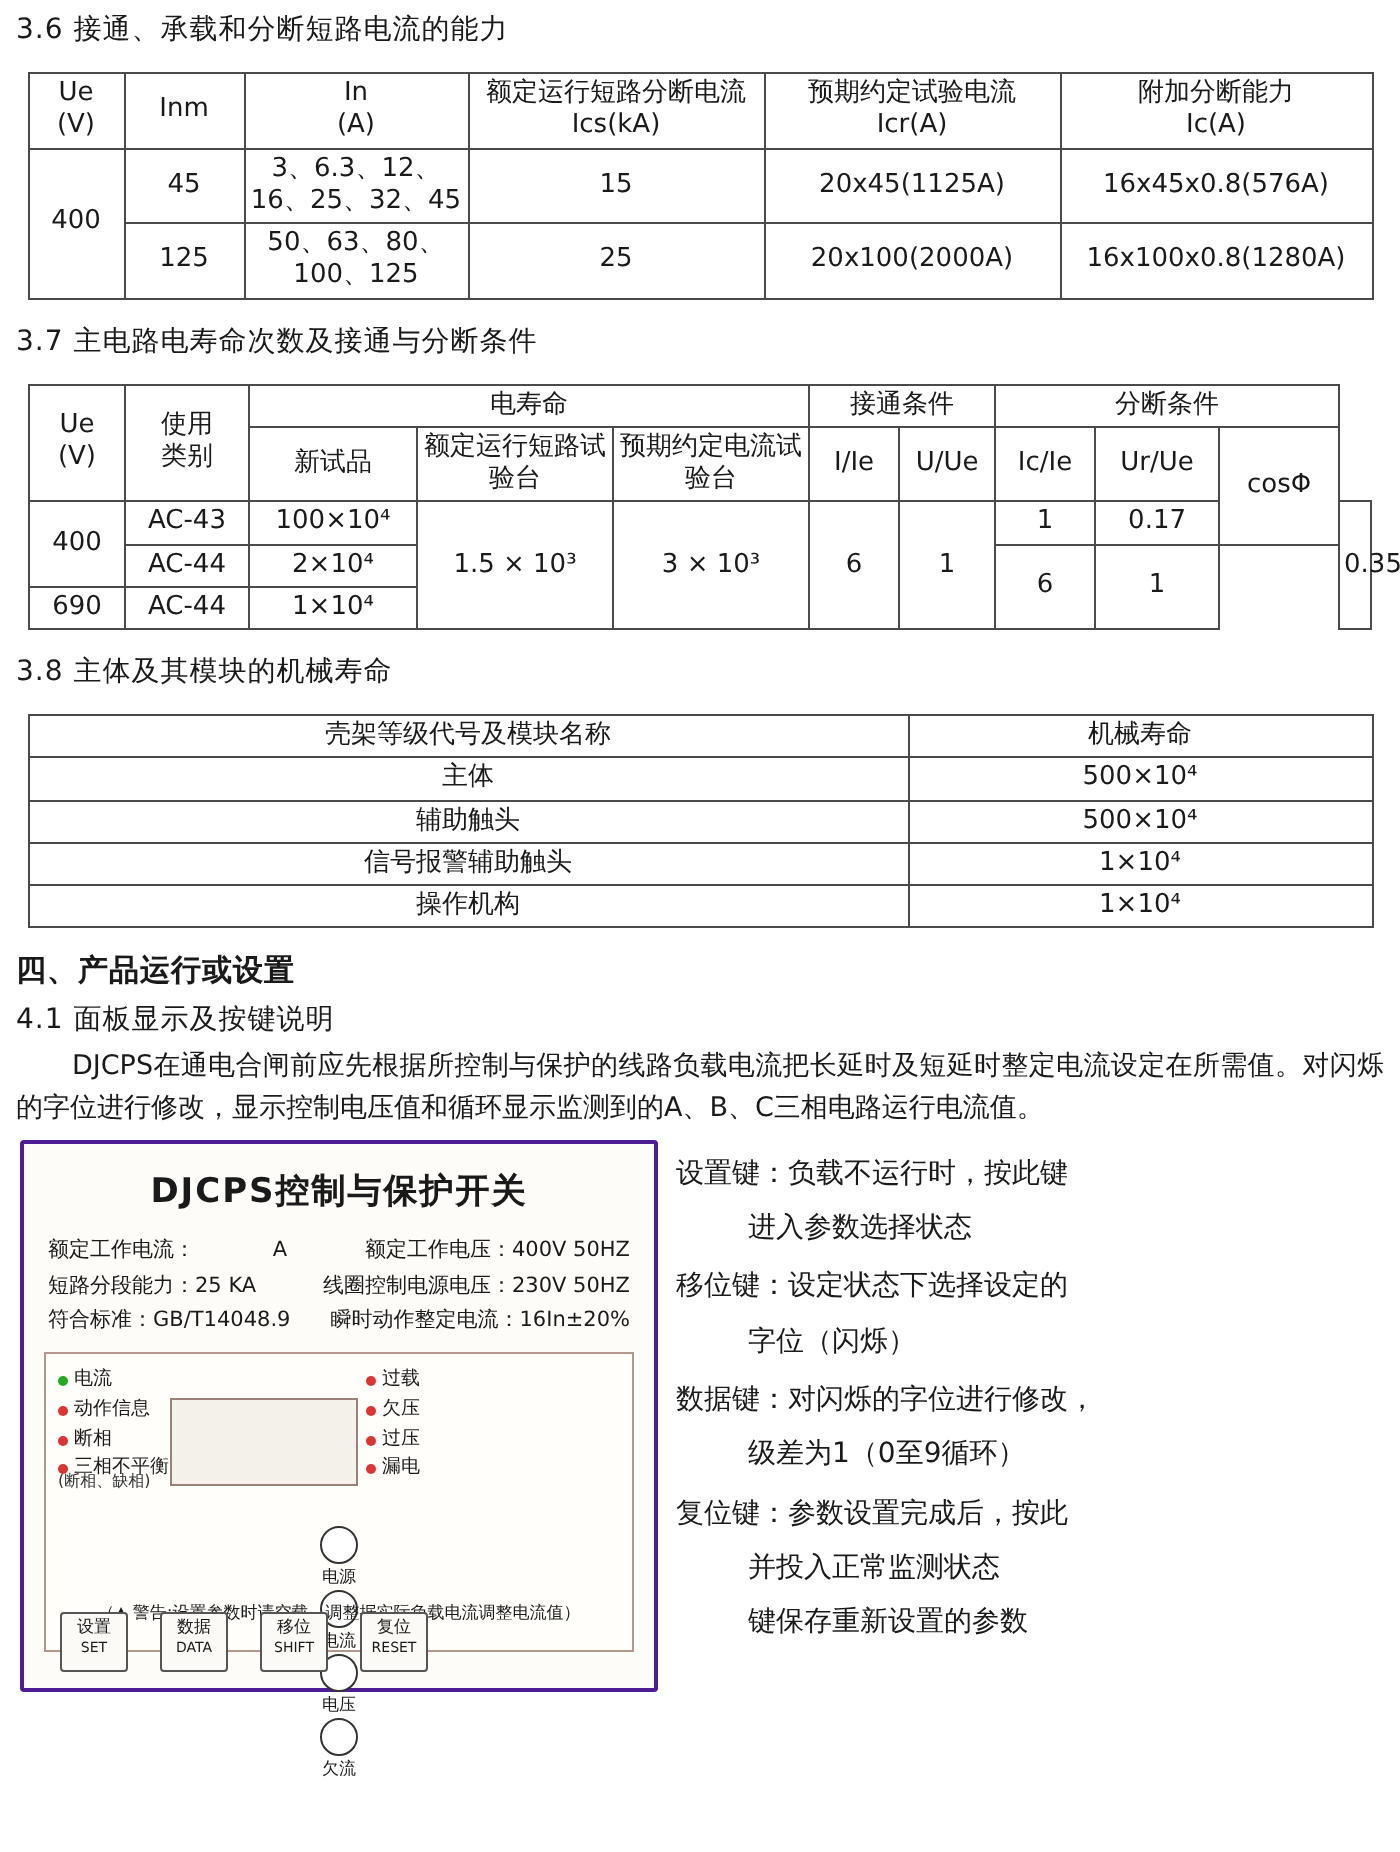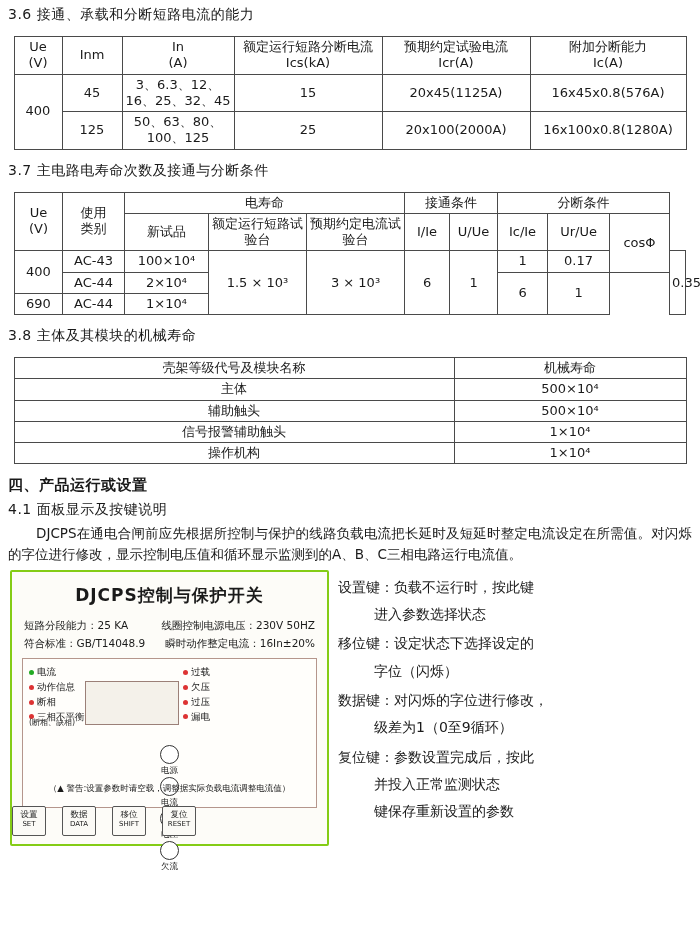--- a/index.html
+++ b/index.html
@@ -64,21 +64,21 @@
     position: relative;
     margin-top: 6px;
     height: 290px;
   }
   .panel {
     position: absolute;
     left: 10px;
     top: 0;
     width: 315px;
     height: 272px;
-    border: 2px solid #84cc16;
+    border: 2px solid #4c1d95;
     background: #fdfcf8;
     border-radius: 2px;
   }
   .panel-title {
     text-align: center;
     font-size: 17px;
     font-weight: bold;
     margin-top: 12px;
     letter-spacing: 1px;
   }
@@ -172,21 +172,21 @@
   .warn {
     position: absolute;
     left: 0;
     right: 0;
     top: 124px;
     text-align: center;
     font-size: 8.5px;
   }
   .btnrow {
     position: absolute;
-    left: 0;
+    left: 18px;
     bottom: 8px;
     display: flex;
     gap: 16px;
   }
   .btn {
     width: 32px;
     height: 26px;
     border: 1px solid #555;
     border-radius: 2px;
     font-size: 8px;
@@ -379,20 +379,25 @@
   <div class="sec-head">4.1 面板显示及按键说明</div>
   <div class="para indent">DJCPS在通电合闸前应先根据所控制与保护的线路负载电流把长延时及短延时整定电流设定在所需值。对闪烁的字位进行修改，显示控制电压值和循环显示监测到的A、B、C三相电路运行电流值。</div>
 
   <div class="figure-wrap">
 
     <div class="panel">
       <div class="panel-title">DJCPS控制与保护开关</div>
 
       <div class="spec">
         <div class="row">
+          <span>额定工作电流：</span>
+          <span>A</span>
+          <span>额定工作电压：400V 50HZ</span>
+        </div>
+        <div class="row">
           <span>短路分段能力：25 KA</span>
           <span>线圈控制电源电压：230V 50HZ</span>
         </div>
         <div class="row">
           <span>符合标准：GB/T14048.9</span>
           <span>瞬时动作整定电流：16In±20%</span>
         </div>
       </div>
 
       <div class="inner-box">

